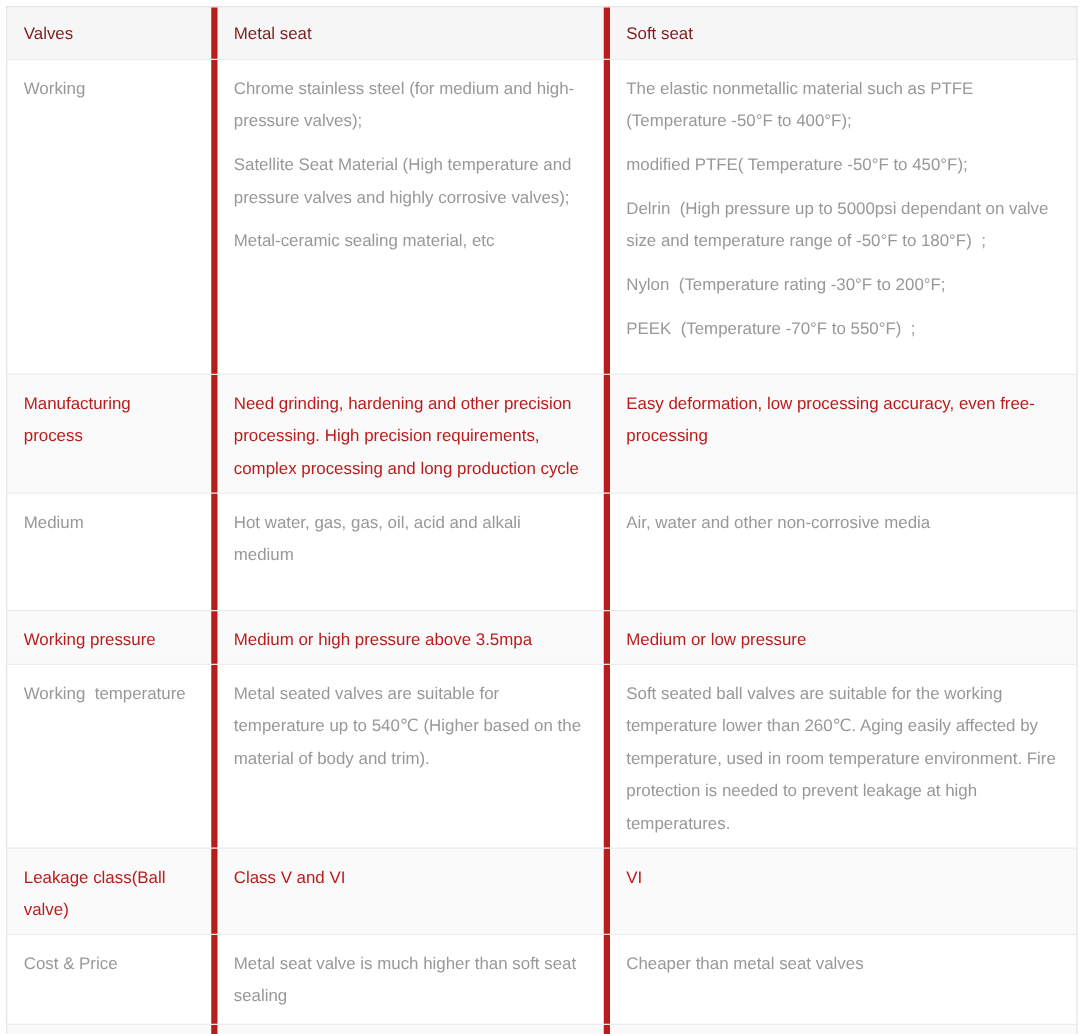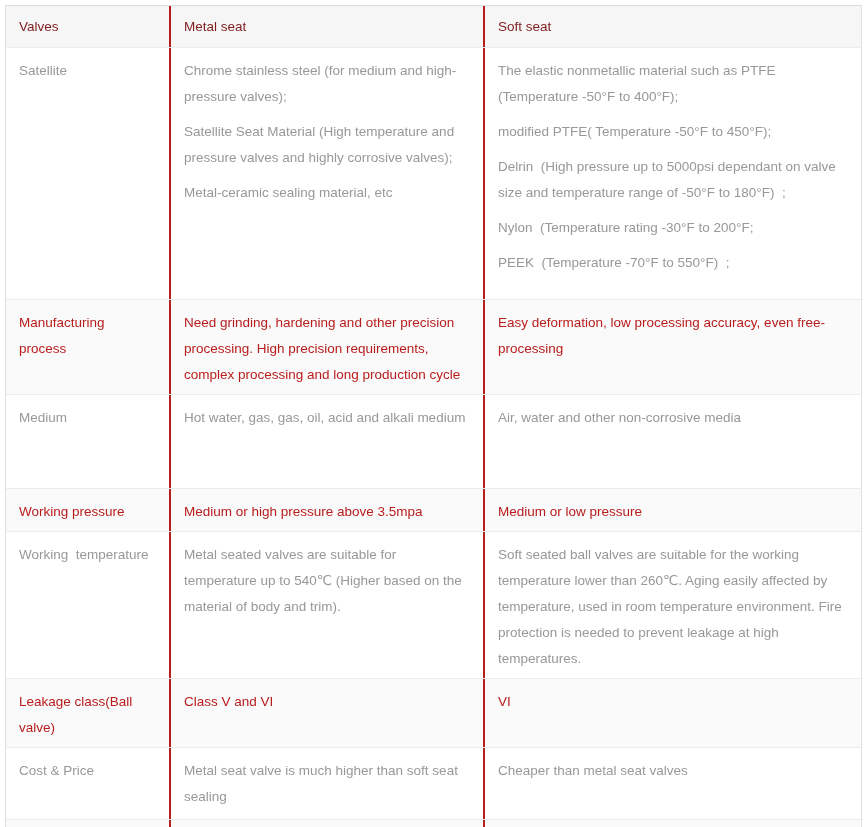--- a/index.html
+++ b/index.html
@@ -15,21 +15,21 @@
     grid-template-columns:163px 314px 1fr;
     border-top:1px solid #ececec;
   }
   .row:first-child{border-top:none;}
   .cell{
     box-sizing:border-box;
     padding:10px 16px 6px 13px;
     font-size:13.5px;
     line-height:26px;
   }
-  .cell + .cell{border-left:2px solid #b91c1c;}
+  .cell + .cell{border-left:5px solid #b91c1c;}
   .cell p{margin:0 0 9px 0;}
   .cell p:last-child{margin-bottom:0;}
   
   .row-header{background:#f6f6f7;color:#7f1d1d;min-height:41px;}
   .row-header .cell{padding-top:12px;padding-bottom:6px;line-height:17px;}
   
   .shaded{background:#fafafa;color:#b91c1c;}
   .plain{background:#ffffff;color:#989898;}
   
   .r-0{min-height:251px;}
@@ -47,21 +47,21 @@
 <div class="table-wrap">
 
   <div class="row row-header">
     <div class="cell">Valves</div>
     <div class="cell">Metal seat</div>
     <div class="cell">Soft seat</div>
   </div>
 
   <div class="row plain r-0">
     <div class="cell">
-      <p>Satellite</p>
+      <p>Working</p>
     </div>
     <div class="cell">
       <p>Chrome stainless steel (for medium and high-pressure valves);</p>
       <p>Satellite Seat Material (High temperature and pressure valves and highly corrosive valves);</p>
       <p>Metal-ceramic sealing material, etc</p>
     </div>
     <div class="cell">
       <p>The elastic nonmetallic material such as PTFE&nbsp; (Temperature -50°F to 400°F);</p>
       <p>modified PTFE( Temperature -50°F to 450°F);</p>
       <p>Delrin&nbsp; (High pressure up to 5000psi dependant on valve size and temperature range of -50°F to 180°F)&nbsp; ;</p>

